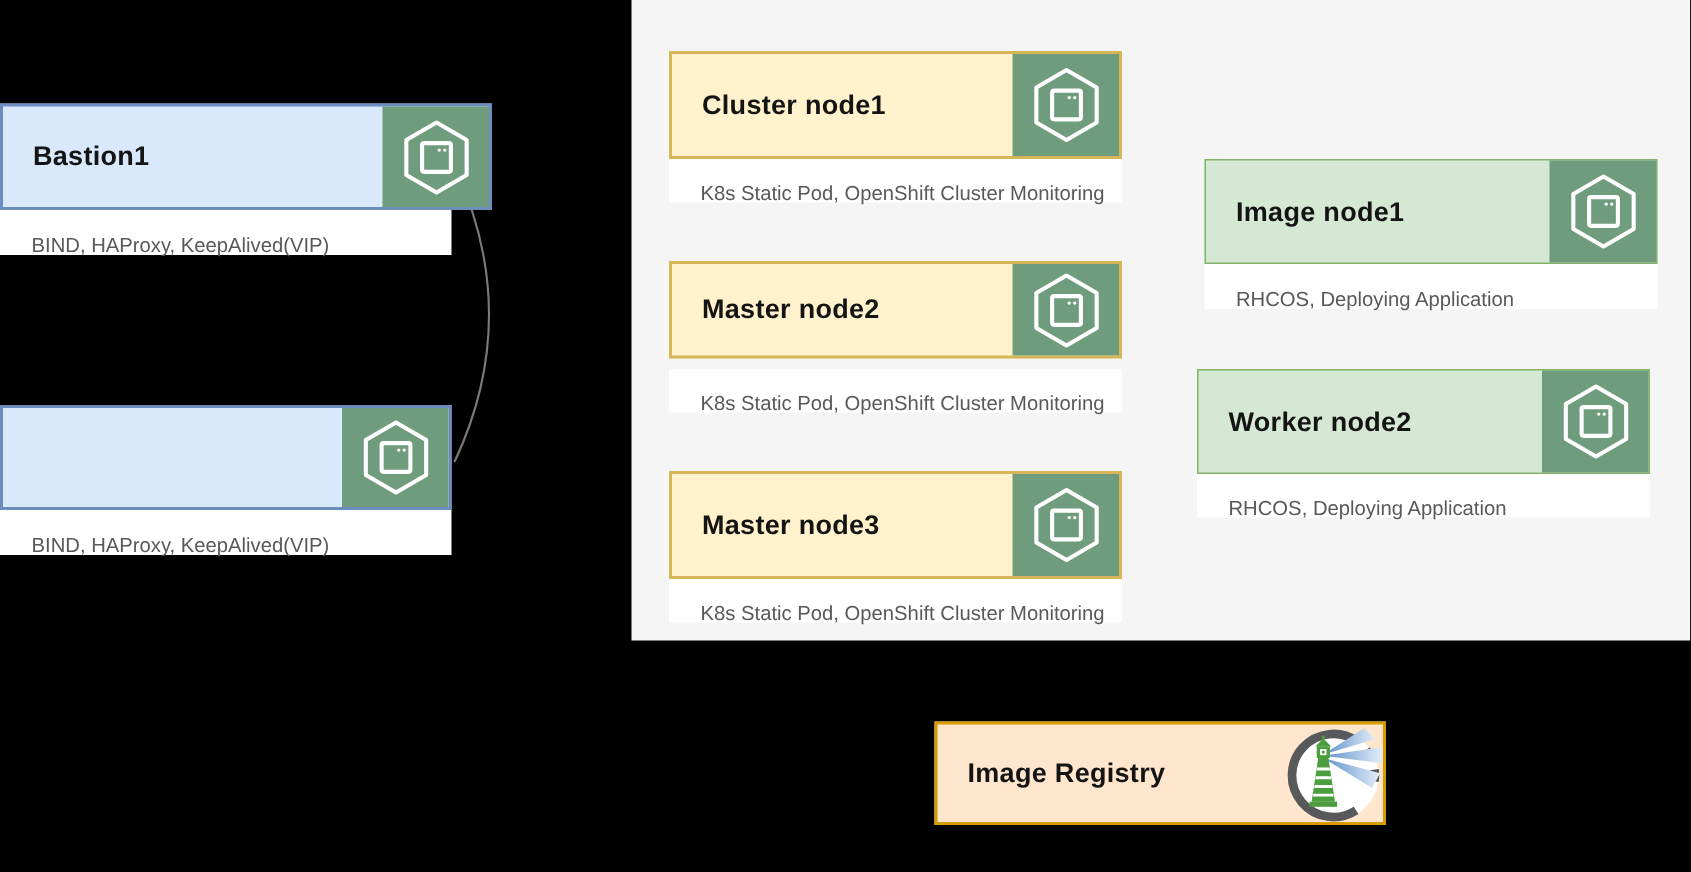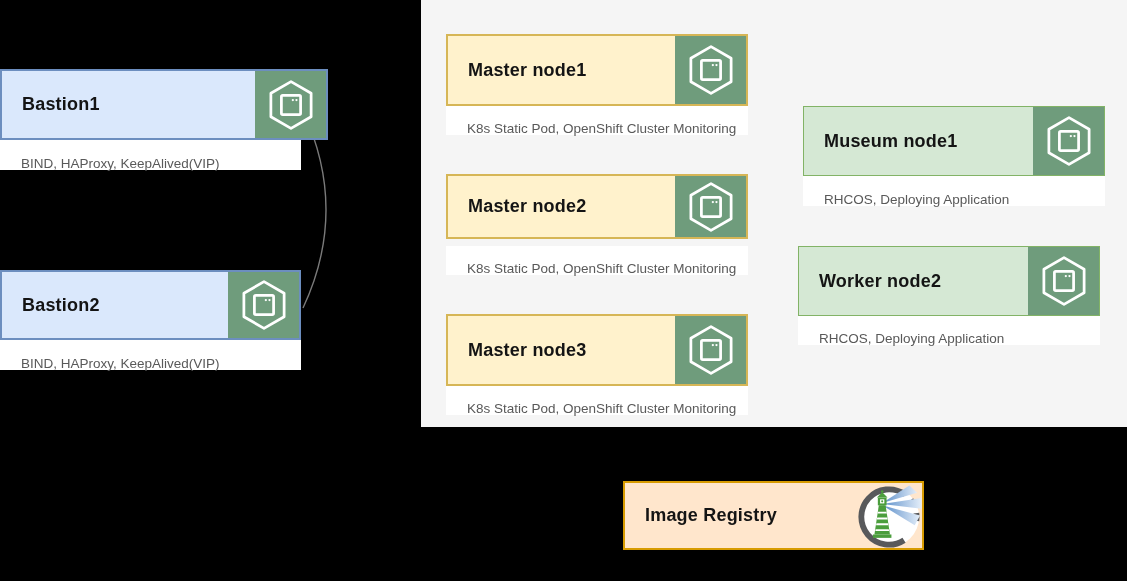--- a/index.html
+++ b/index.html
@@ -72,35 +72,34 @@
           </svg>
       </span>
     </div>
     <div class="strip" style="left:0;top:71px;width:301px;height:30px;">
       <span>BIND, HAProxy, KeepAlived(VIP)</span>
     </div>
   </div>
 
   <div class="node" style="left:0;top:270px;width:301px;height:100px;">
     <div class="box bastion" style="height:70px;">
-      <span class="title">Bastion2</span>
       <span class="nodeicon">
         <svg viewBox="0 0 70 70">
             <use href="#hexnode"></use>
           </svg>
       </span>
     </div>
     <div class="strip" style="left:0;top:70px;width:301px;height:30px;">
       <span>BIND, HAProxy, KeepAlived(VIP)</span>
     </div>
   </div>
 
   <div class="node" style="left:446px;top:34px;width:302px;height:101px;">
     <div class="box master" style="height:72px;">
-      <span class="title">Master node1</span>
+      <span class="title">Cluster node1</span>
       <span class="nodeicon">
         <svg viewBox="0 0 70 70">
             <use href="#hexnode"></use>
           </svg>
       </span>
     </div>
     <div class="strip" style="left:0;top:72px;width:302px;height:29px;">
       <span>K8s Static Pod, OpenShift Cluster Monitoring</span>
     </div>
   </div>
@@ -128,21 +127,21 @@
           </svg>
       </span>
     </div>
     <div class="strip" style="left:0;top:72px;width:302px;height:29px;">
       <span>K8s Static Pod, OpenShift Cluster Monitoring</span>
     </div>
   </div>
 
   <div class="node" style="left:803px;top:106px;width:302px;height:101px;">
     <div class="box worker" style="height:70px;">
-      <span class="title">Museum node1</span>
+      <span class="title">Image node1</span>
       <span class="nodeicon">
         <svg viewBox="0 0 70 70">
             <use href="#hexnode"></use>
           </svg>
       </span>
     </div>
     <div class="strip" style="left:0;top:70px;width:302px;height:30px;">
       <span>RHCOS, Deploying Application</span>
     </div>
   </div>

